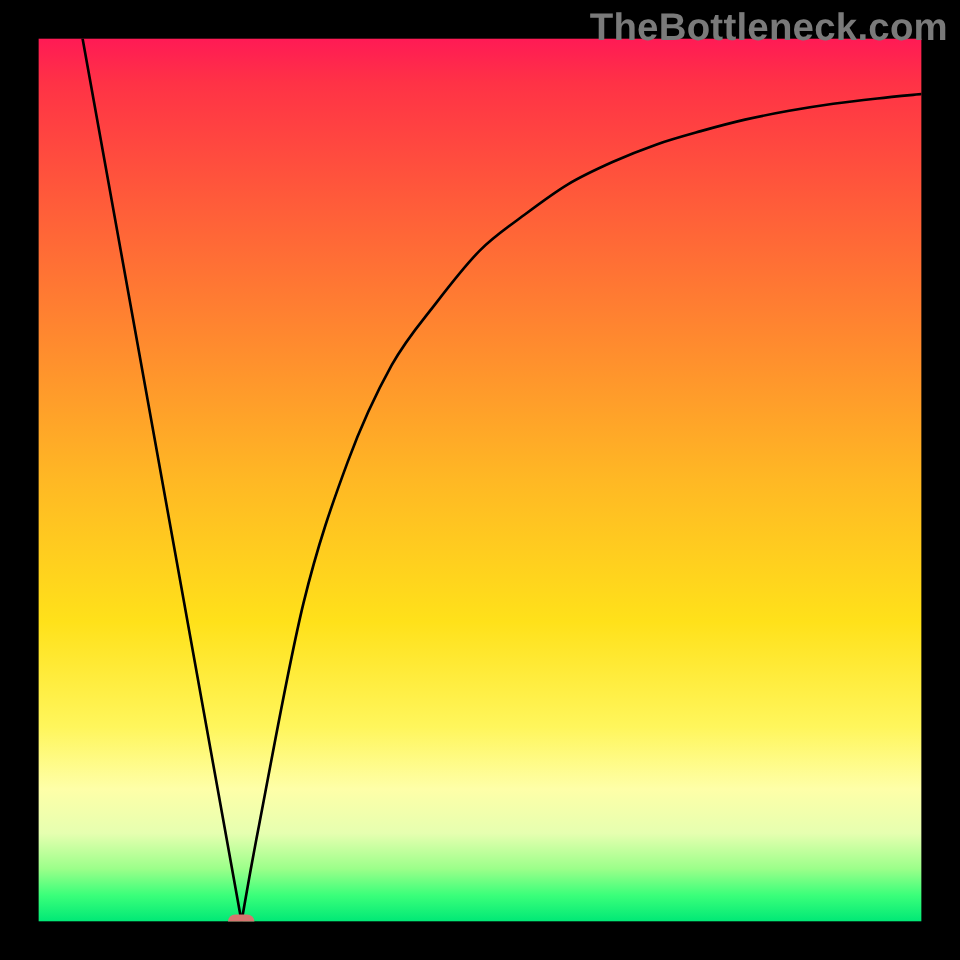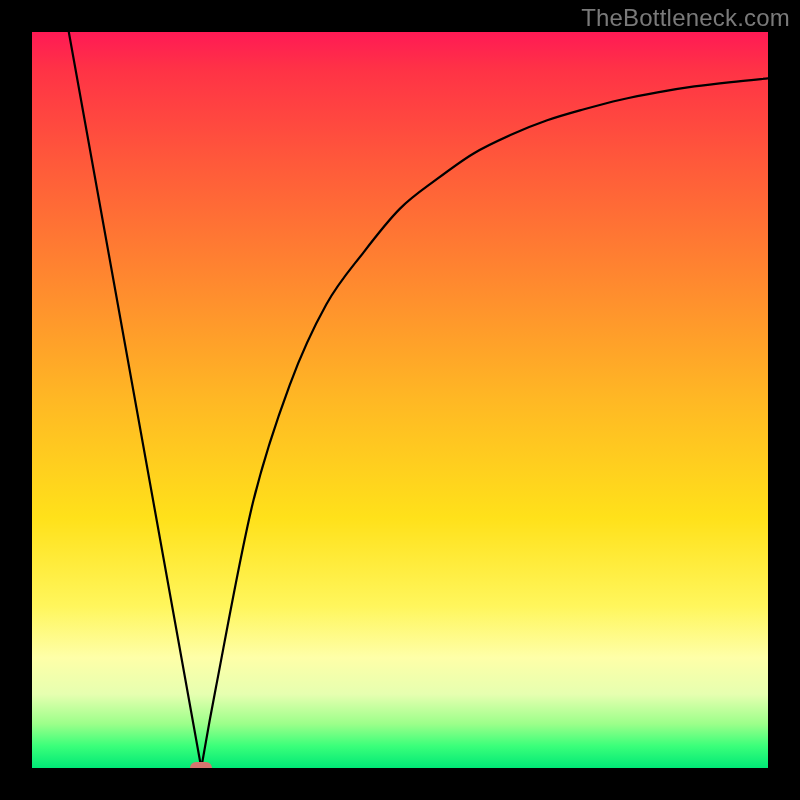--- a/index.html
+++ b/index.html
@@ -43,22 +43,22 @@
       #9cff8a 94%,
       #3bff7a 97%,
       #00e876 100%
     );
   }
   .watermark {
     position: absolute;
     top: 4px;
     right: 10px;
     color: #7a7a7a;
-    font-size: 24px;
-    font-weight: 400;
+    font-size: 32px;
+    font-weight: 700;
     letter-spacing: 0.2px;
     user-select: none;
   }
   svg.curve {
     position: absolute;
     left: 0; top: 0;
     width: 736px; height: 736px;
   }
   svg.curve path {
     fill: none;

